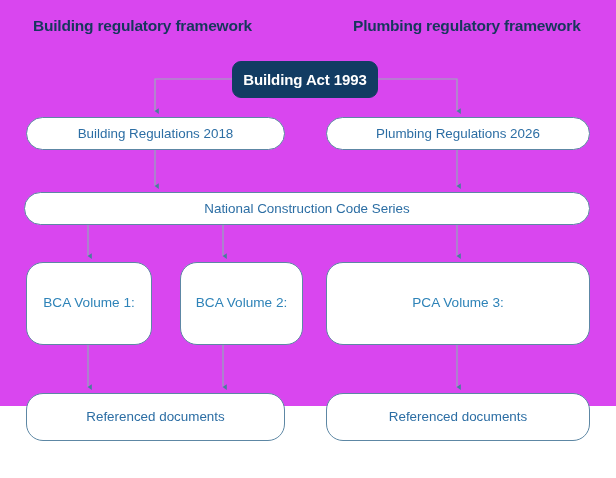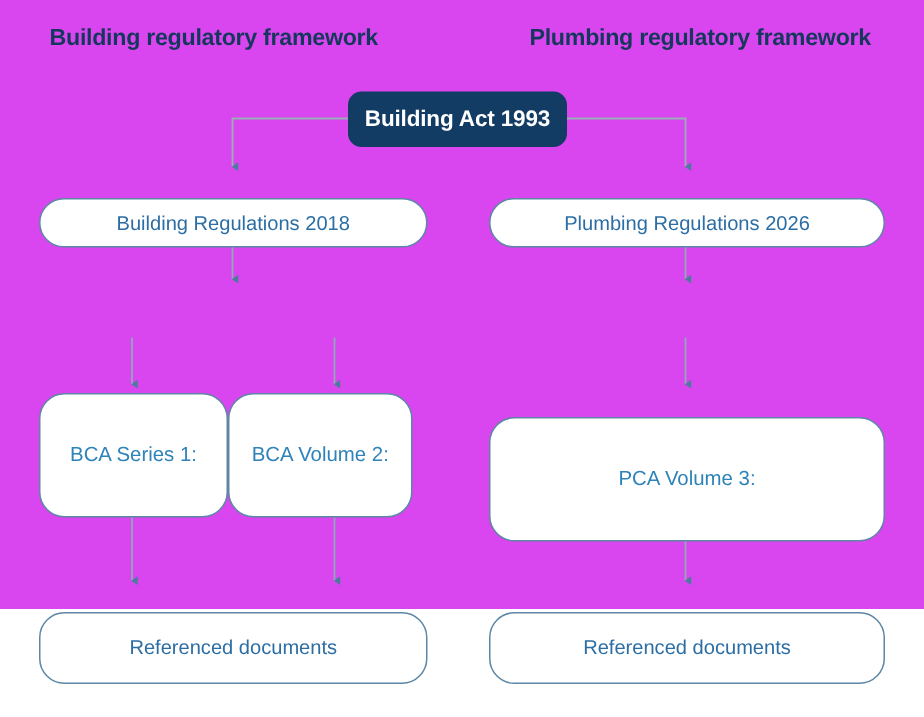--- a/index.html
+++ b/index.html
@@ -71,31 +71,30 @@
     white-space: nowrap;
   }
   .node .node-desc {
     color: #2f4a63;
     font-size: 12.6px;
     line-height: 1.3;
   }
   .node.single-line {
     font-size: 13.4px;
     color: #2c6ea4;
-    margin-top: 15px;
   }
 
   
   #node-act               { left: 232px; top: 61px;  width: 146px; height: 37px; }
   #node-building-regs     { left: 26px;  top: 117px; width: 259px; height: 33px; }
   #node-plumbing-regs     { left: 326px; top: 117px; width: 264px; height: 33px; }
   #node-ncc               { left: 24px;  top: 192px; width: 566px; height: 33px; }
   #node-bca1              { left: 26px;  top: 262px; width: 126px; height: 83px; }
-  #node-bca2              { left: 152px; top: 262px; width: 123px; height: 83px; }
-  #node-pca3              { left: 326px; top: 262px; width: 264px; height: 83px; margin-top: 16px; }
+  #node-bca2              { left: 180px; top: 262px; width: 123px; height: 83px; }
+  #node-pca3              { left: 326px; top: 262px; width: 264px; height: 83px; }
   #node-ref-left          { left: 26px;  top: 393px; width: 259px; height: 48px; }
   #node-ref-right         { left: 326px; top: 393px; width: 264px; height: 48px; }
 </style>
 </head>
 <body>
 
 <div id="diagram">
 
   <svg class="svg-layer" viewBox="0 0 616 478" width="616" height="478">
     <defs>
@@ -133,23 +132,24 @@
 
   <div class="col-heading" id="heading-building">Building regulatory framework</div>
   <div class="col-heading" id="heading-plumbing">Plumbing regulatory framework</div>
 
   <div class="node act" id="node-act">Building Act 1993</div>
 
   <div class="node single-line" id="node-building-regs">Building Regulations 2018</div>
 
   <div class="node single-line" id="node-plumbing-regs">Plumbing Regulations 2026</div>
 
+  <div class="node single-line" id="node-ncc">National Construction Code Series</div>
 
   <div class="node" id="node-bca1">
-    <span class="node-title">BCA Series 1:</span>
+    <span class="node-title">BCA Volume 1:</span>
   </div>
 
   <div class="node" id="node-bca2">
     <span class="node-title">BCA Volume 2:</span>
   </div>
 
   <div class="node" id="node-pca3">
     <span class="node-title">PCA Volume 3:</span>
   </div>
 

